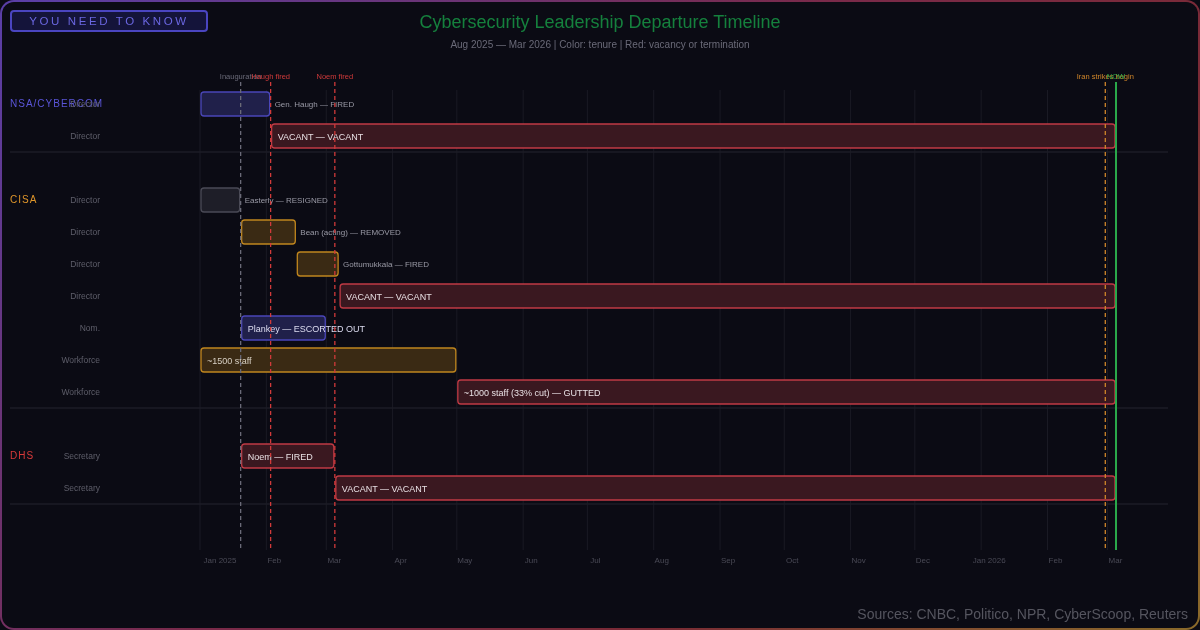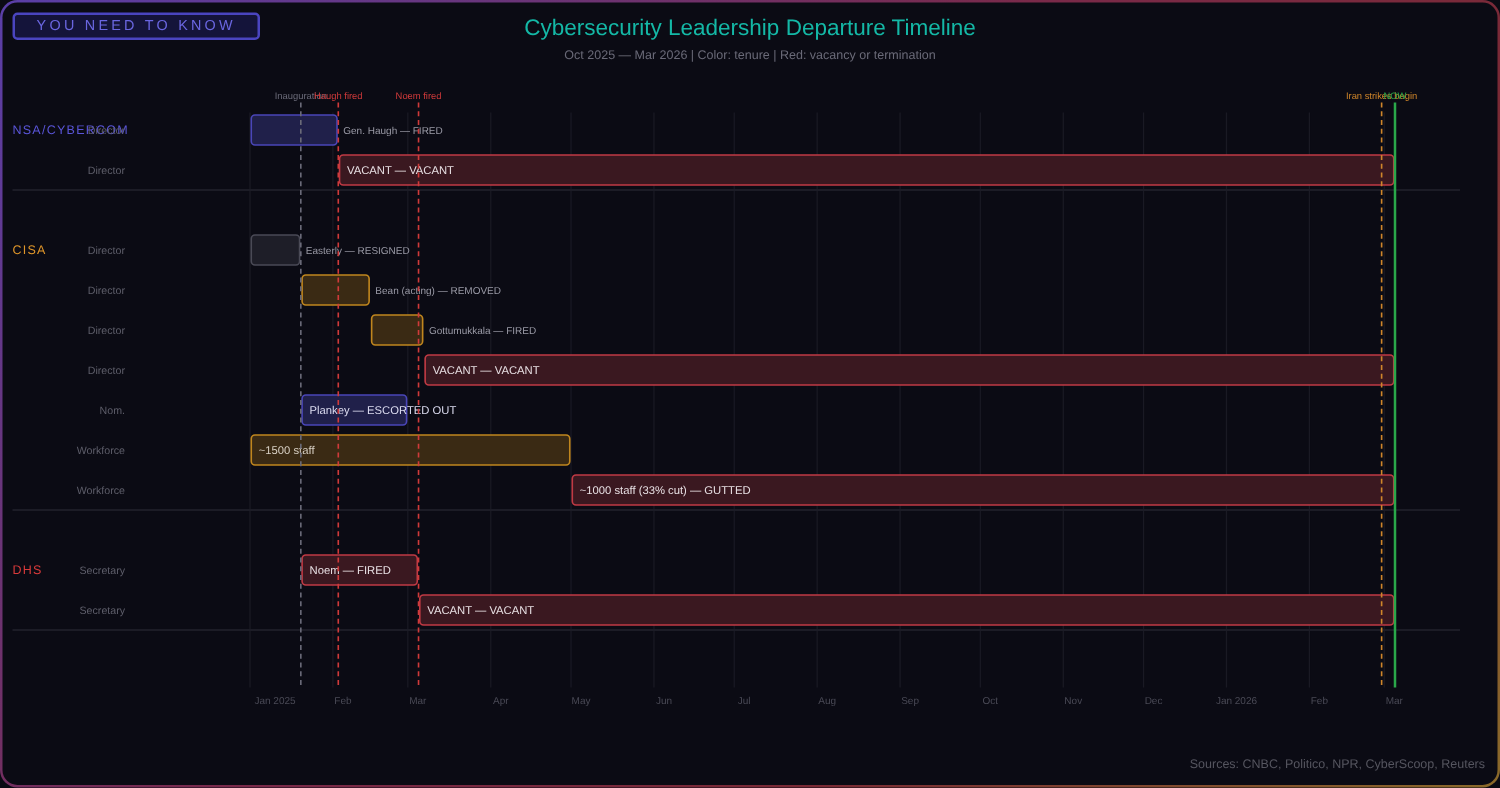--- a/index.html
+++ b/index.html
@@ -8,34 +8,34 @@
     position:absolute; left:0; top:0; width:1200px; height:630px; box-sizing:border-box;
     border-radius:14px; padding:2px;
     background:linear-gradient(135deg,#5a3fa8 0%,#7a2a4a 45%,#7a2a35 70%,#8a6a2a 100%);
   }
   .inner { position:relative; width:100%; height:100%; background:#0b0b14; border-radius:12px; overflow:hidden; }
   .badge {
     position:absolute; left:8px; top:8px; width:198px; height:22px; box-sizing:border-box;
     border:2px solid #4a45c0; border-radius:4px; background:#14143a;
     color:#6a66e0; font-size:11.5px; letter-spacing:2.6px; text-align:center; line-height:19px;
   }
-  .title { position:absolute; left:0; right:0; top:10px; text-align:center; color:#14b8a6; font-size:18px; }
+  .title { position:absolute; left:0; right:0; top:10px; text-align:center; color:#15803d; font-size:18px; }
   .subtitle { position:absolute; left:0; right:0; top:37px; text-align:center; color:#6a6a78; font-size:10px; }
   .footer-left { position:absolute; left:8px; top:604px; color:#55555f; font-size:10px; }
-  .footer-right { position:absolute; right:10px; top:604px; color:#55555f; font-size:10px; }
+  .footer-right { position:absolute; right:10px; top:604px; color:#55555f; font-size:14px; }
   svg text { font-family:"Liberation Sans", sans-serif; }
 </style>
 </head>
 <body>
 
 <div class="frame">
   <div class="inner">
     <div class="badge">YOU NEED TO KNOW</div>
     <div class="title">Cybersecurity Leadership Departure Timeline</div>
-    <div class="subtitle">Oct 2025 — Mar 2026 | Color: tenure | Red: vacancy or termination</div>
+    <div class="subtitle">Aug 2025 — Mar 2026 | Color: tenure | Red: vacancy or termination</div>
 
     <svg id="chart" width="1196" height="626" style="position:absolute;left:0;top:0;">
         <line x1="198" y1="88" x2="198" y2="548" stroke="#1a1a24" stroke-width="1"></line>
         <text x="218" y="561" fill="#4a4a56" font-size="8" text-anchor="middle">Jan 2025</text>
         <line x1="264.3457943925234" y1="88" x2="264.3457943925234" y2="548" stroke="#1a1a24" stroke-width="1"></line>
         <text x="272.3457943925234" y="561" fill="#4a4a56" font-size="8" text-anchor="middle">Feb</text>
         <line x1="324.2710280373832" y1="88" x2="324.2710280373832" y2="548" stroke="#1a1a24" stroke-width="1"></line>
         <text x="332.2710280373832" y="561" fill="#4a4a56" font-size="8" text-anchor="middle">Mar</text>
         <line x1="390.6168224299065" y1="88" x2="390.6168224299065" y2="548" stroke="#1a1a24" stroke-width="1"></line>
         <text x="398.6168224299065" y="561" fill="#4a4a56" font-size="8" text-anchor="middle">Apr</text>

